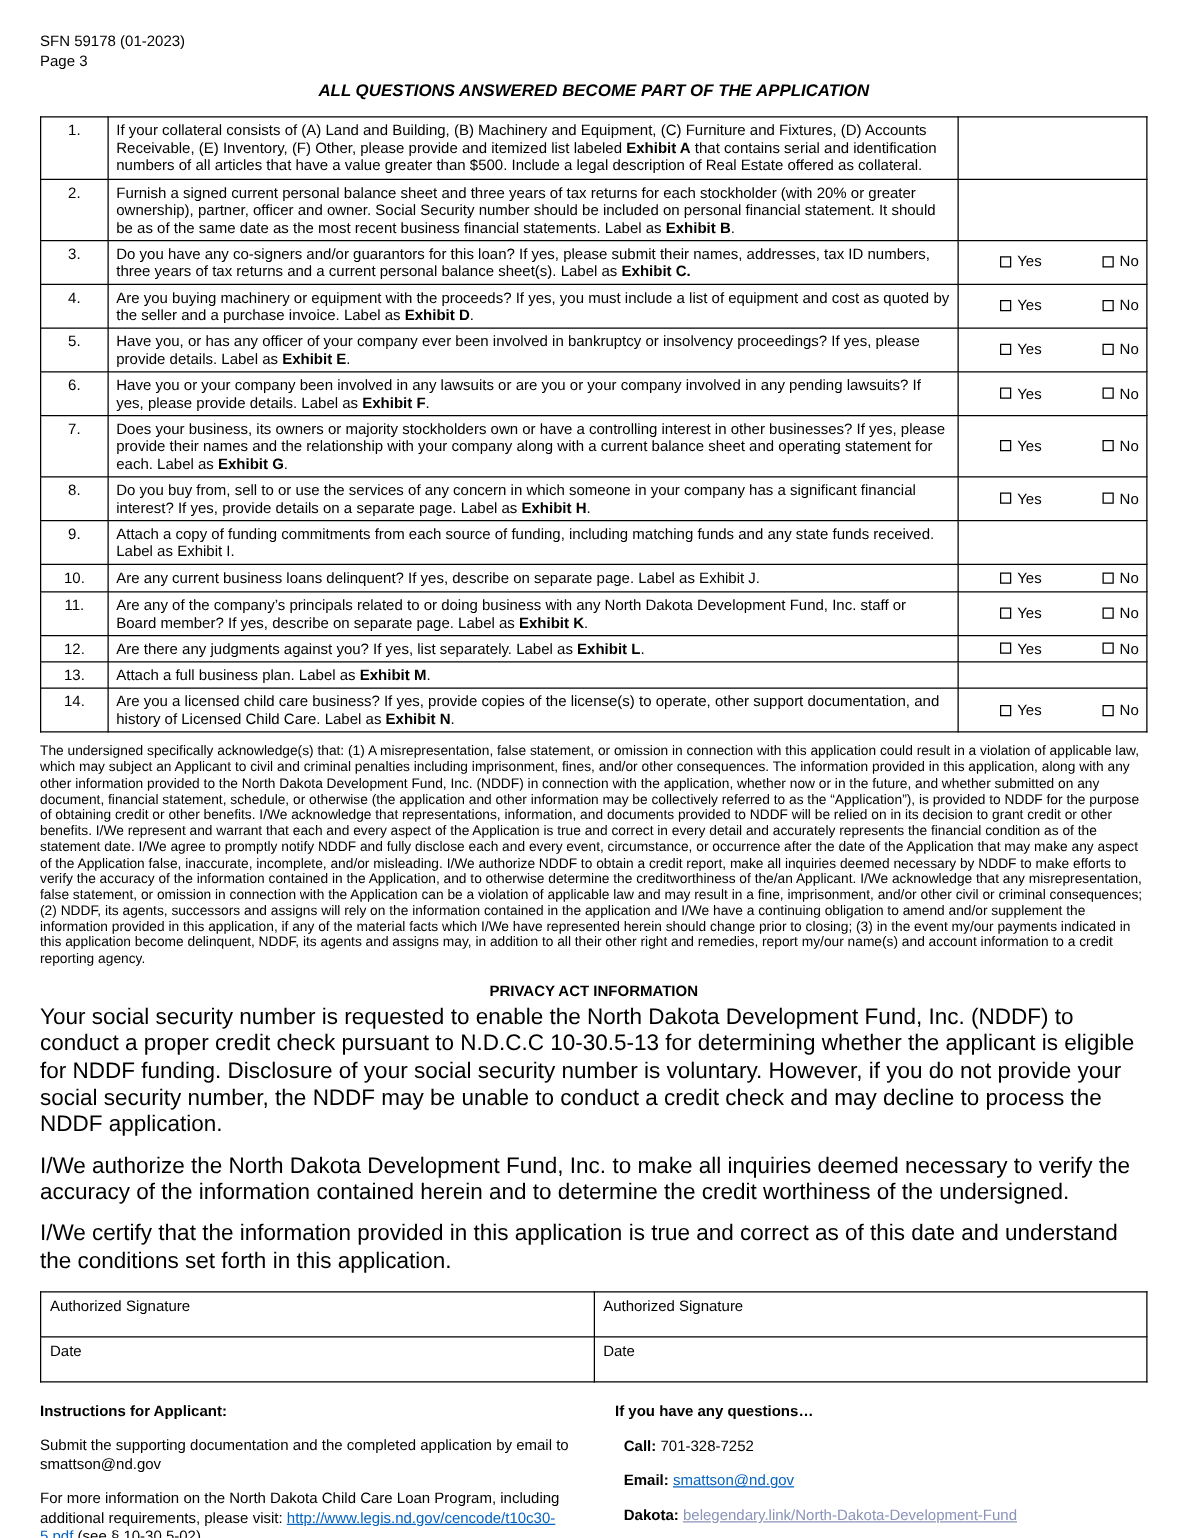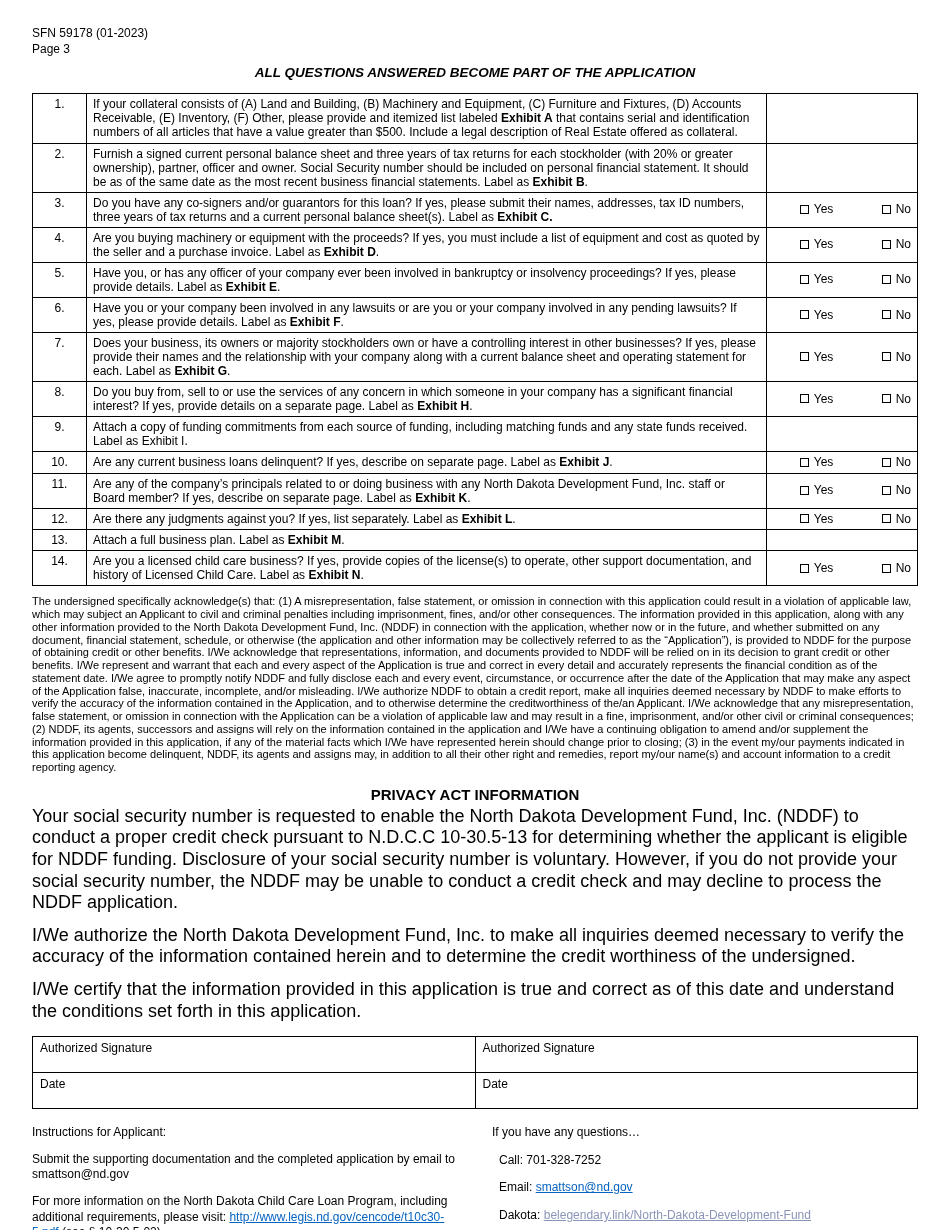--- a/index.html
+++ b/index.html
@@ -52,21 +52,21 @@
   }
   .acknowledgment {
     font-size: 11px;
     line-height: 1.16;
     margin-top: 9px;
     text-align: left;
   }
   .privacy-heading {
     text-align: center;
     font-weight: bold;
-    font-size: 15px;
+    font-size: 12px;
     margin-top: 12px;
     margin-bottom: 3px;
   }
   .privacy-p { font-size: 18px; line-height: 1.2; margin-bottom: 11px; }
   .privacy-p.last { margin-bottom: 14px; }
   table.signature-table {
     width: 100%;
     border-collapse: collapse;
     font-size: 12px;
     margin-top: 4px;
@@ -74,21 +74,21 @@
   .signature-table td {
     border: 1px solid #000;
     width: 50%;
     height: 36px;
     vertical-align: top;
     padding: 4px 7px;
   }
   .footer { display: flex; margin-top: 16px; font-size: 12px; line-height: 1.3; }
   .footer-left { width: 458px; padding-right: 30px; }
   .footer-right { flex: 1; padding-left: 2px; }
-  .bold { font-weight: normal; }
+  .bold { font-weight: bold; }
   .footer p { margin-top: 11px; }
   .footer-right .q-item { margin-top: 12px; padding-left: 7px; }
   a.link { color: #0563c1; text-decoration: underline; cursor: pointer; }
   a.link-muted { color: #8a94b8; text-decoration: underline; cursor: pointer; }
 </style>
 </head>
 <body>
 
 <div class="page">
 
@@ -197,21 +197,21 @@
       </span>
     </td>
   </tr>
         <tr>
     <td class="num-cell">9.</td>
     <td class="text-cell"><span>Attach a copy of funding commitments from each source of funding, including matching funds and any state funds received. Label as Exhibit I.</span></td>
     <td class="yesno-cell"></td>
   </tr>
         <tr>
     <td class="num-cell">10.</td>
-    <td class="text-cell"><span>Are any current business loans delinquent?   If yes, describe on separate page.  Label as </span><span style="font-weight: bold;">Exhibit J</span><span>.</span></td>
+    <td class="text-cell"><span>Are any current business loans delinquent?   If yes, describe on separate page.  Label as </span><span style="font-weight: normal;">Exhibit J</span><span>.</span></td>
     <td class="yesno-cell">
       <span class="yn-group">
         <span class="cb"></span>
         <span>Yes</span>
       </span>
       <span class="yn-group">
         <span class="cb"></span>
         <span>No</span>
       </span>
     </td>

